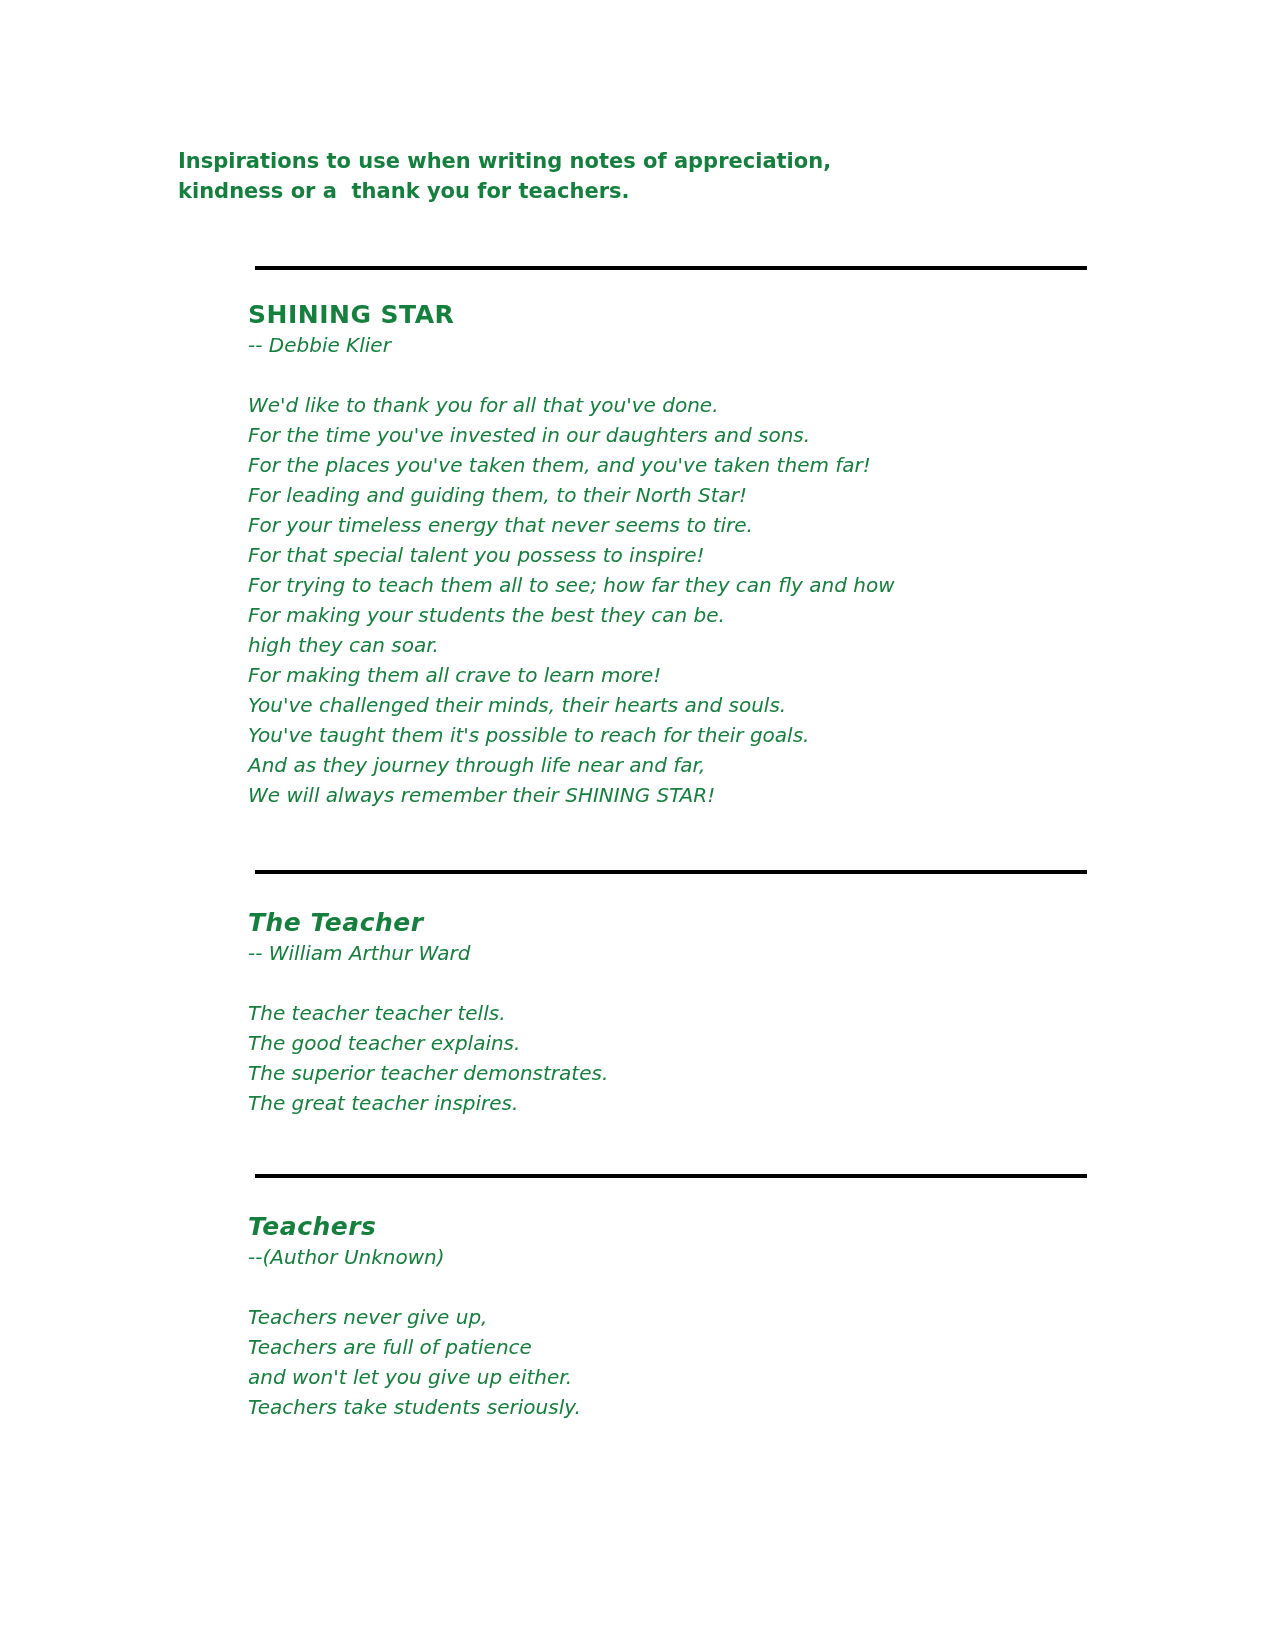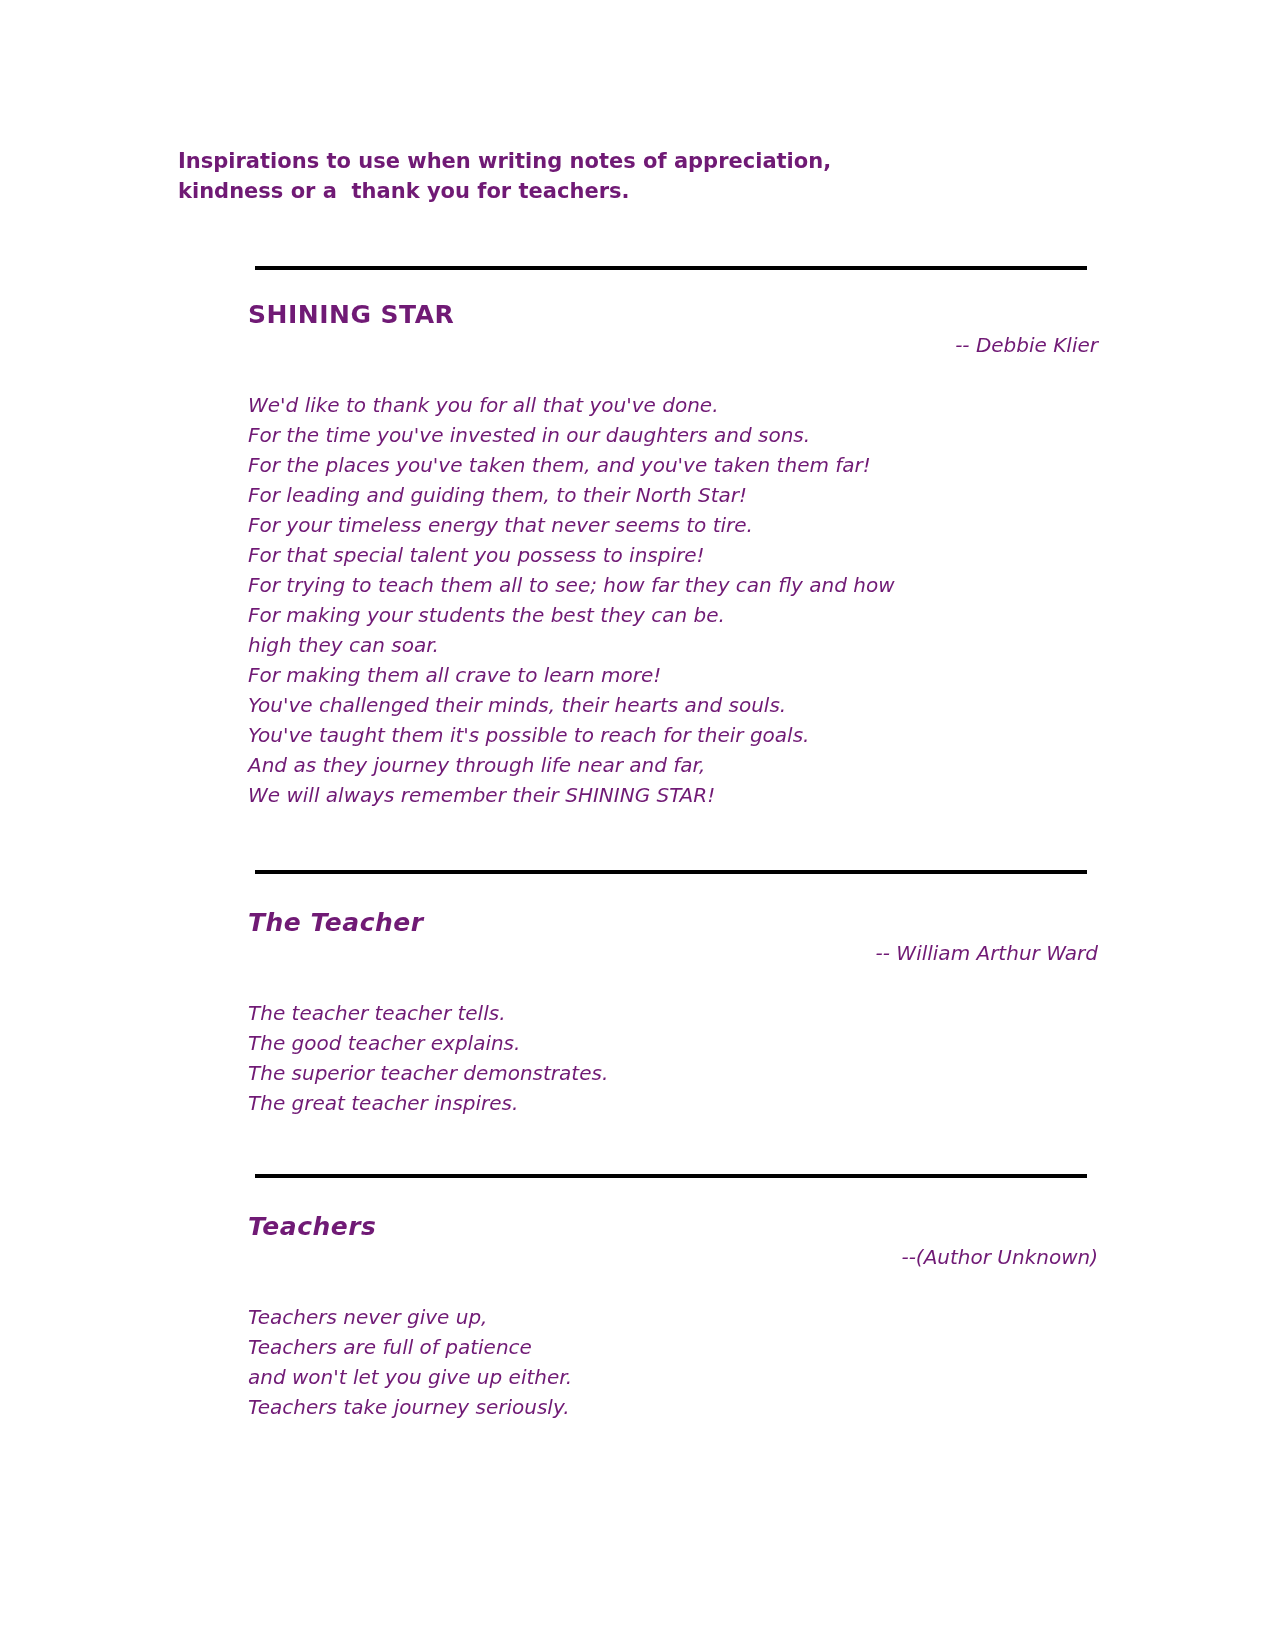--- a/index.html
+++ b/index.html
@@ -2,21 +2,21 @@
 <html><head>
 <meta charset="utf-8">
 <style>
   * { margin: 0; padding: 0; box-sizing: border-box; }
   html, body { background: #ffffff; }
   .page {
     position: relative;
     width: 1275px;
     height: 1418px;
     background: #ffffff;
-    color: #701a75;
+    color: #15803d;
     font-family: "DejaVu Sans", "Liberation Sans", sans-serif;
     overflow: hidden;
   }
   .intro {
     position: absolute;
     left: 178px;
     top: 146px;
     font-weight: bold;
     font-size: 21px;
     line-height: 30px;
@@ -46,21 +46,20 @@
     line-height: 30px;
     letter-spacing: 0.5px;
     white-space: pre;
   }
   .poem-title.italic { font-style: italic; }
   .poem-attribution {
     font-style: italic;
     font-size: 20px;
     line-height: 30px;
     white-space: pre;
-    text-align: right;
   }
   .poem-line {
     font-style: italic;
     font-size: 20px;
     line-height: 30px;
     white-space: pre;
   }
   .blank-line { height: 30px; }
 </style>
 </head>
@@ -109,17 +108,17 @@
 
   <div class="rule rule-3"></div>
 
   <div class="poem-section section-3">
     <div class="poem-title italic">Teachers</div>
     <div class="poem-attribution">--(Author Unknown)</div>
     <div class="blank-line"></div>
     <div class="poem-line">Teachers never give up,</div>
     <div class="poem-line">Teachers are full of patience</div>
     <div class="poem-line">and won't let you give up either.</div>
-    <div class="poem-line">Teachers take journey seriously.</div>
+    <div class="poem-line">Teachers take students seriously.</div>
     <div class="poem-line">Teachers care in their sleep</div>
   </div>
 
 </div>
 
 </body></html>

